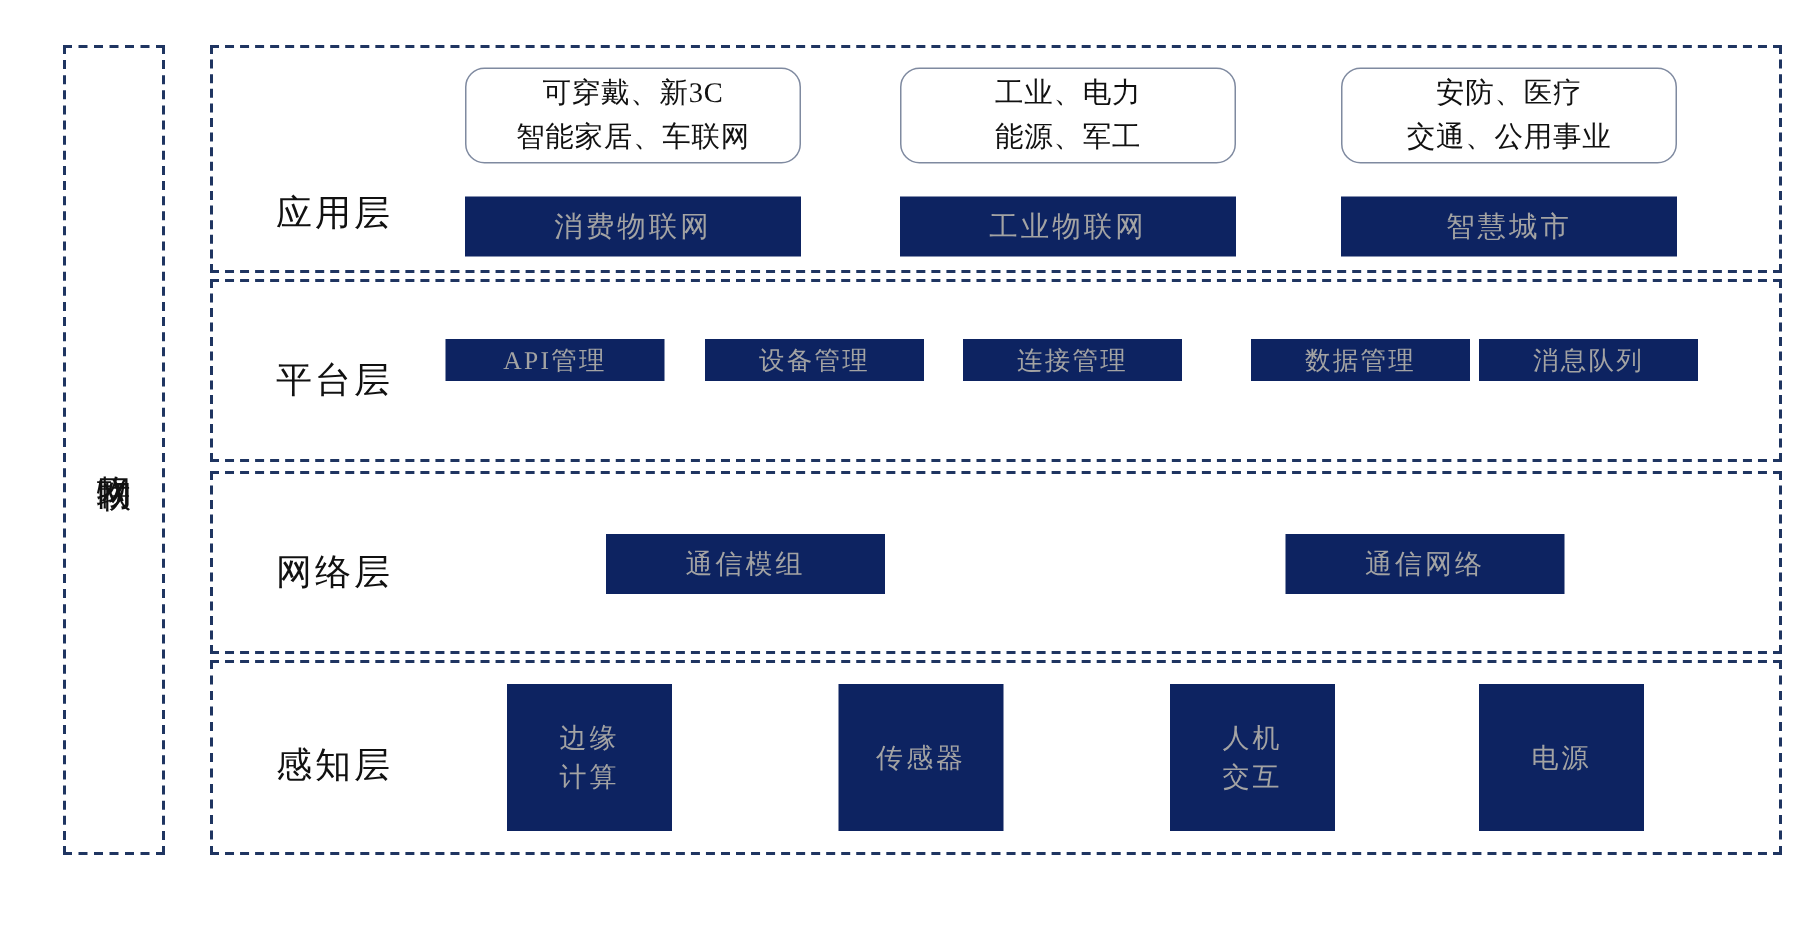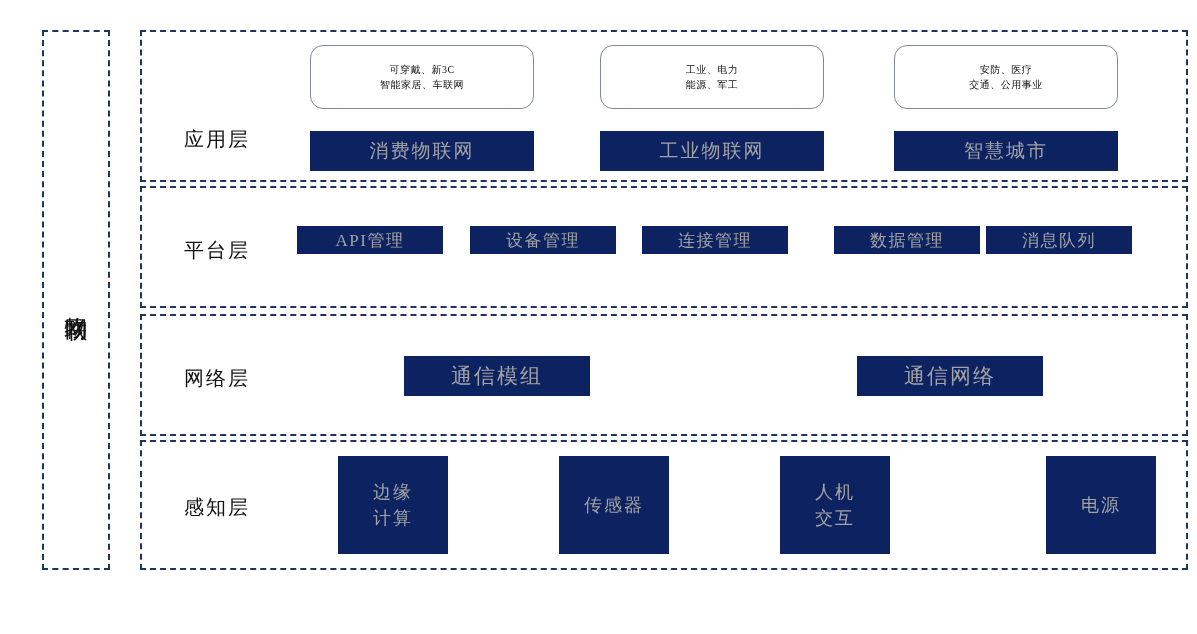--- a/index.html
+++ b/index.html
@@ -55,21 +55,21 @@
     align-items: center;
   }
   .layer-application { top: 30px;  height: 152px; }
   .layer-platform    { top: 186px; height: 122px; }
   .layer-network     { top: 314px; height: 122px; }
   .layer-perception  { top: 440px; height: 130px; }
 
   .layer-title {
     position: absolute;
     left: 42px;
-    font-size: 20px;
+    font-size: 24px;
     letter-spacing: 2px;
     color: #111111;
     white-space: nowrap;
     font-family: "Liberation Serif", "DejaVu Serif", serif;
   }
   .layer-application .layer-title { top: 94px; }
   .layer-platform    .layer-title { top: 49px; }
   .layer-network     .layer-title { top: 49px; }
   .layer-perception  .layer-title { top: 52px; }
 
@@ -86,21 +86,21 @@
   .tag-box {
     height: 64px;
     border: 1px solid #7f8aa0;
     border-radius: 13px;
     background: #ffffff;
     box-sizing: border-box;
     display: flex;
     flex-direction: column;
     align-items: center;
     justify-content: center;
-    font-size: 10px;
+    font-size: 19px;
     line-height: 1.55;
     color: #111111;
     letter-spacing: 0.5px;
   }
   .tag-box span { display: block; white-space: nowrap; }
 
   .navy-box {
     background: #0d2361;
     color: #a3a3a3;
     display: flex;
@@ -130,42 +130,42 @@
   .plat-2 { left: 500px; }
   .plat-3 { left: 672px; margin-left: 20px; }
   .plat-4 { left: 844px; }
 
   
   .net-box {
     position: absolute;
     top: 40px;
     width: 186px;
     height: 40px;
-    font-size: 21px;
+    font-size: 18px;
     letter-spacing: 2px;
   }
   .net-0 { left: 262px; }
   .net-1 { left: 715px; }
 
   
   .perc-box {
     position: absolute;
     top: 14px;
     width: 110px;
     height: 98px;
     font-size: 18px;
     letter-spacing: 2px;
     flex-direction: column;
     line-height: 1.45;
   }
   .perc-box span { display: block; }
   .perc-0 { left: 196px; }
   .perc-1 { left: 417px; align-items: center; }
   .perc-2 { left: 638px; }
-  .perc-3 { left: 904px; justify-content: center; }
+  .perc-3 { left: 844px; justify-content: center; }
 </style>
 </head>
 <body>
 
 <div id="canvas">
 
   <div class="spine">
     <div class="spine-label">物联网</div>
   </div>
 

